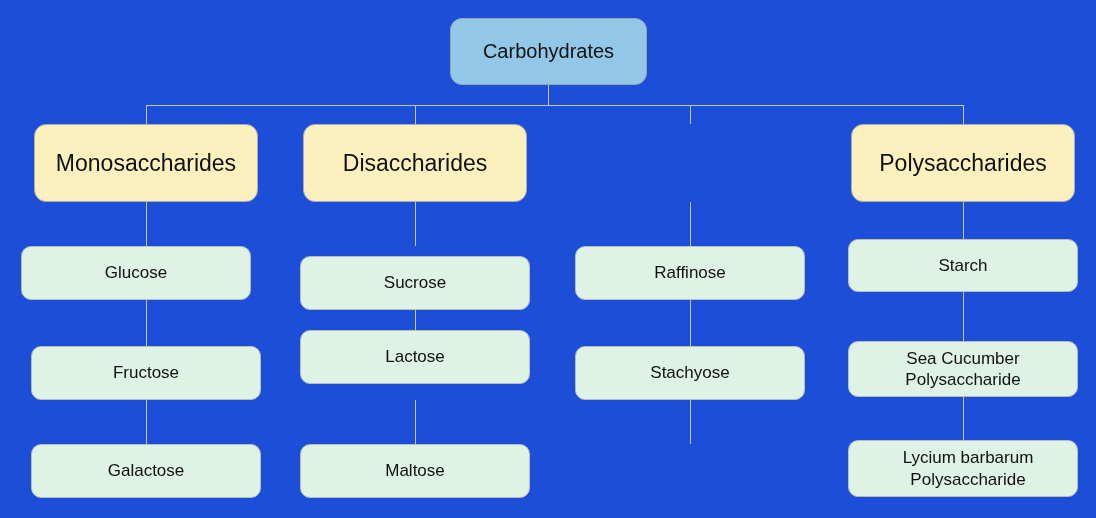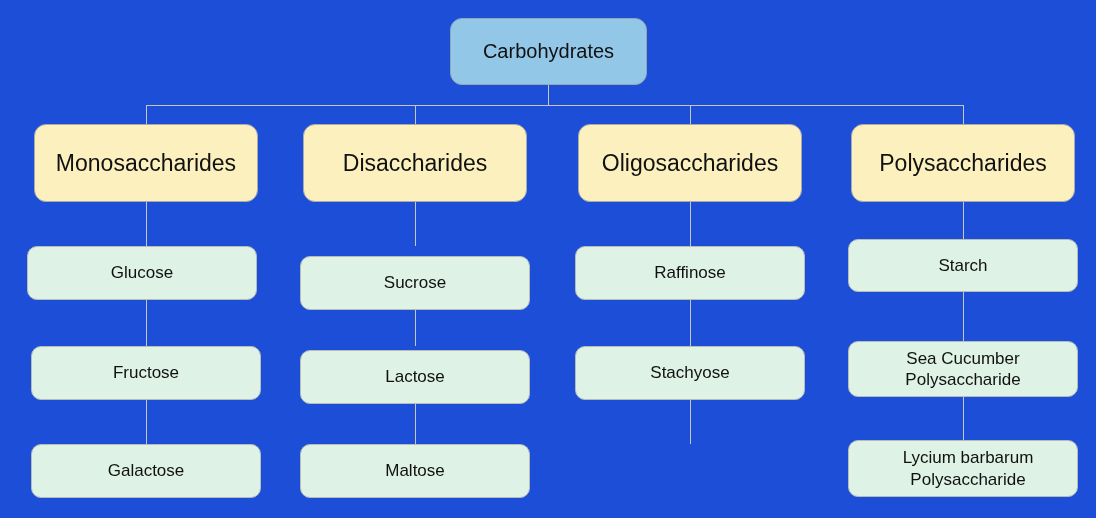--- a/index.html
+++ b/index.html
@@ -73,29 +73,28 @@
   <div class="line" style="left:690px; top:400px; width:1px; height:44px;"></div>
 
   <div class="line" style="left:963px; top:202px; width:1px; height:37px;"></div>
   <div class="line" style="left:963px; top:292px; width:1px; height:49px;"></div>
   <div class="line" style="left:963px; top:397px; width:1px; height:43px;"></div>
 
   <div class="node root-node">Carbohydrates</div>
 
   <div class="node cat-node" style="left:34px;">Monosaccharides</div>
   <div class="node cat-node" style="left:303px;">Disaccharides</div>
-  <div class="node cat-node" style="left:578px;">Oligosaccharides</div>
   <div class="node cat-node" style="left:851px;">Polysaccharides</div>
 
-  <div class="node item-node" style="left:27px; top:246px;">Glucose</div>
+  <div class="node item-node" style="left:21px; top:246px;">Glucose</div>
   <div class="node item-node" style="left:31px; top:346px;">Fructose</div>
   <div class="node item-node" style="left:31px; top:444px;">Galactose</div>
 
   <div class="node item-node" style="left:300px; top:246px;margin-top:10px;">Sucrose</div>
-  <div class="node item-node" style="left:300px; top:350px;">Lactose</div>
+  <div class="node item-node" style="left:300px; top:330px;">Lactose</div>
   <div class="node item-node" style="left:300px; top:444px;">Maltose</div>
 
   <div class="node item-node" style="left:575px; top:246px;">Raffinose</div>
   <div class="node item-node" style="left:575px; top:346px;">Stachyose</div>
 
   <div class="node item-node" style="left:848px; top:239px; height:53px;">Starch</div>
   <div class="node item-node" style="left:848px; top:341px; height:56px;">Sea Cucumber Polysaccharide</div>
   <div class="node item-node" style="left:848px; top:440px; height:57px;padding-left:18px;">Lycium barbarum Polysaccharide</div>
 
 </div>

